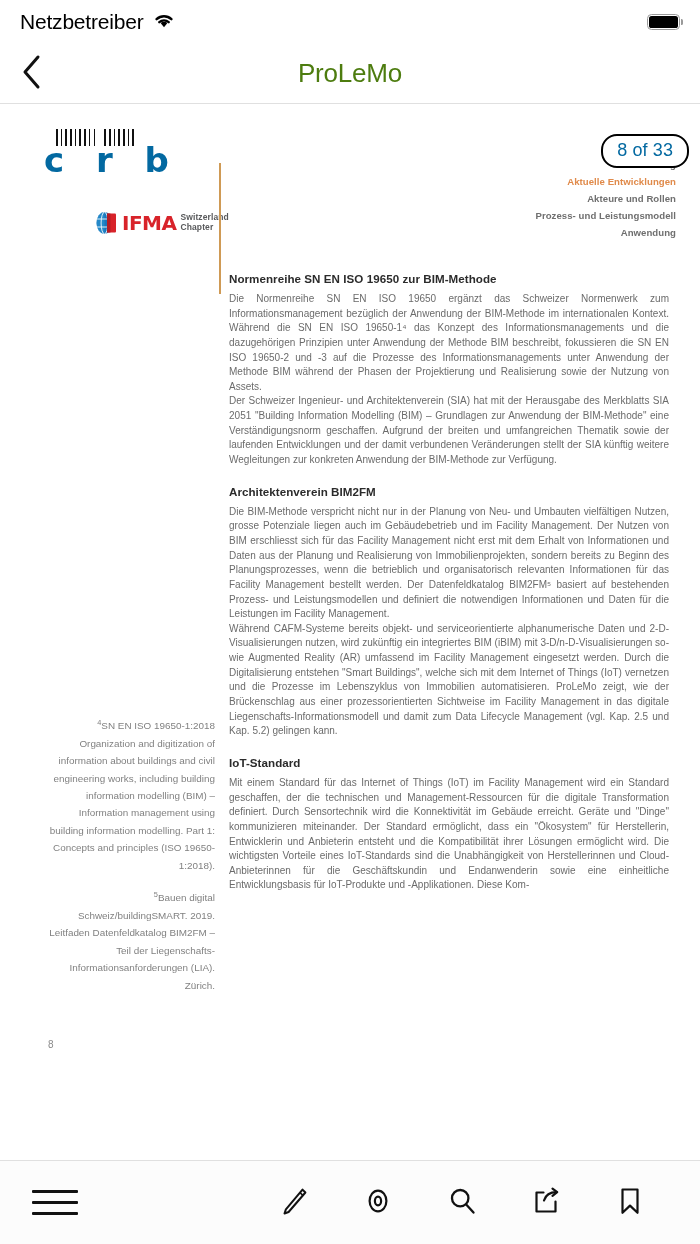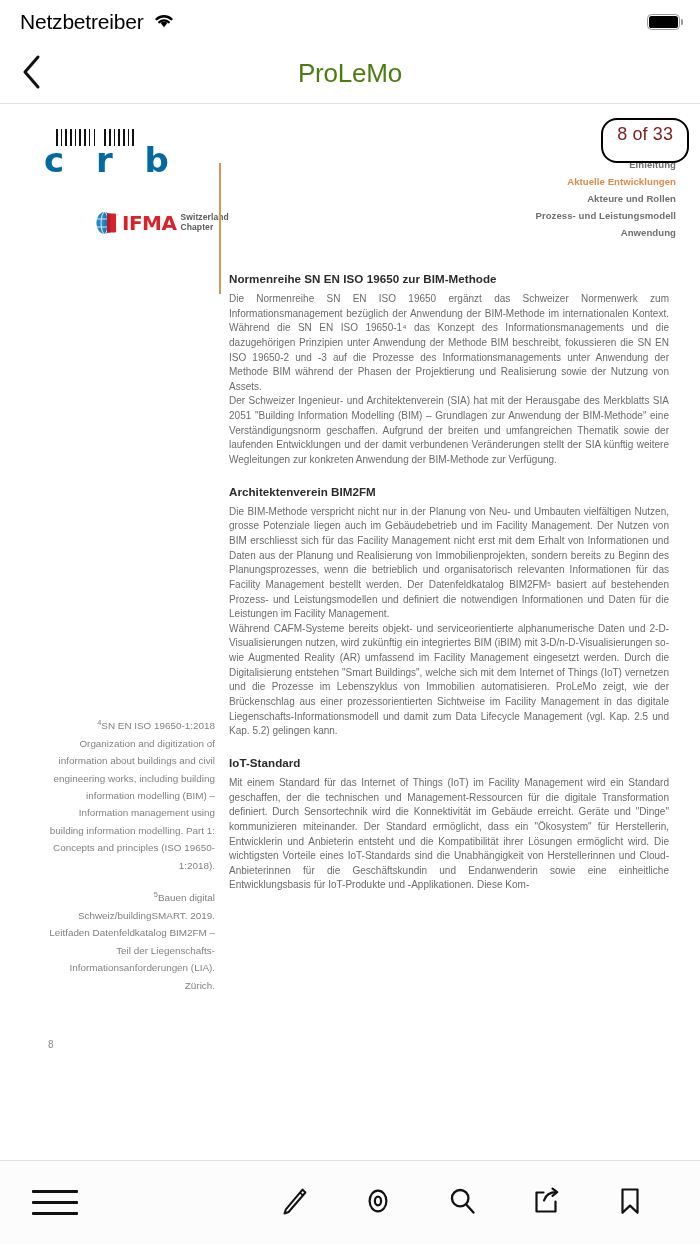--- a/index.html
+++ b/index.html
@@ -60,24 +60,24 @@
 
   
   .doc-scroll { flex:1 1 auto; position:relative; background:#ffffff; overflow:hidden; }
   .page {
     position:relative; width:700px; height:1056px; background:#fff;
     padding:0;
   }
 
   
   .page-badge {
-    position:absolute; right:11px; top:14px;
+    position:absolute; right:11px; top:30px;
     border:2px solid #000; border-radius:16px;
-    padding:4px 14px 16px;
-    font-size:18px; color:#7f1d1d; background:#fff;
+    padding:4px 14px 5px;
+    font-size:18px; color:#0369a1; background:#fff;
     letter-spacing:0.1px;
     z-index:5;
   }
 
   
   .logo-area { position:absolute; left:0; top:0; width:230px; height:160px; }
   .crb-logo { position:absolute; left:44px; top:25px; }
   .crb-ticks { display:flex; gap:3.1px; height:17px; margin-left:12px; margin-bottom:-3px; }
   .crb-ticks i { display:block; width:1.6px; height:17px; background:#111; }
   .crb-ticks i.gap { background:transparent; width:3px; }

